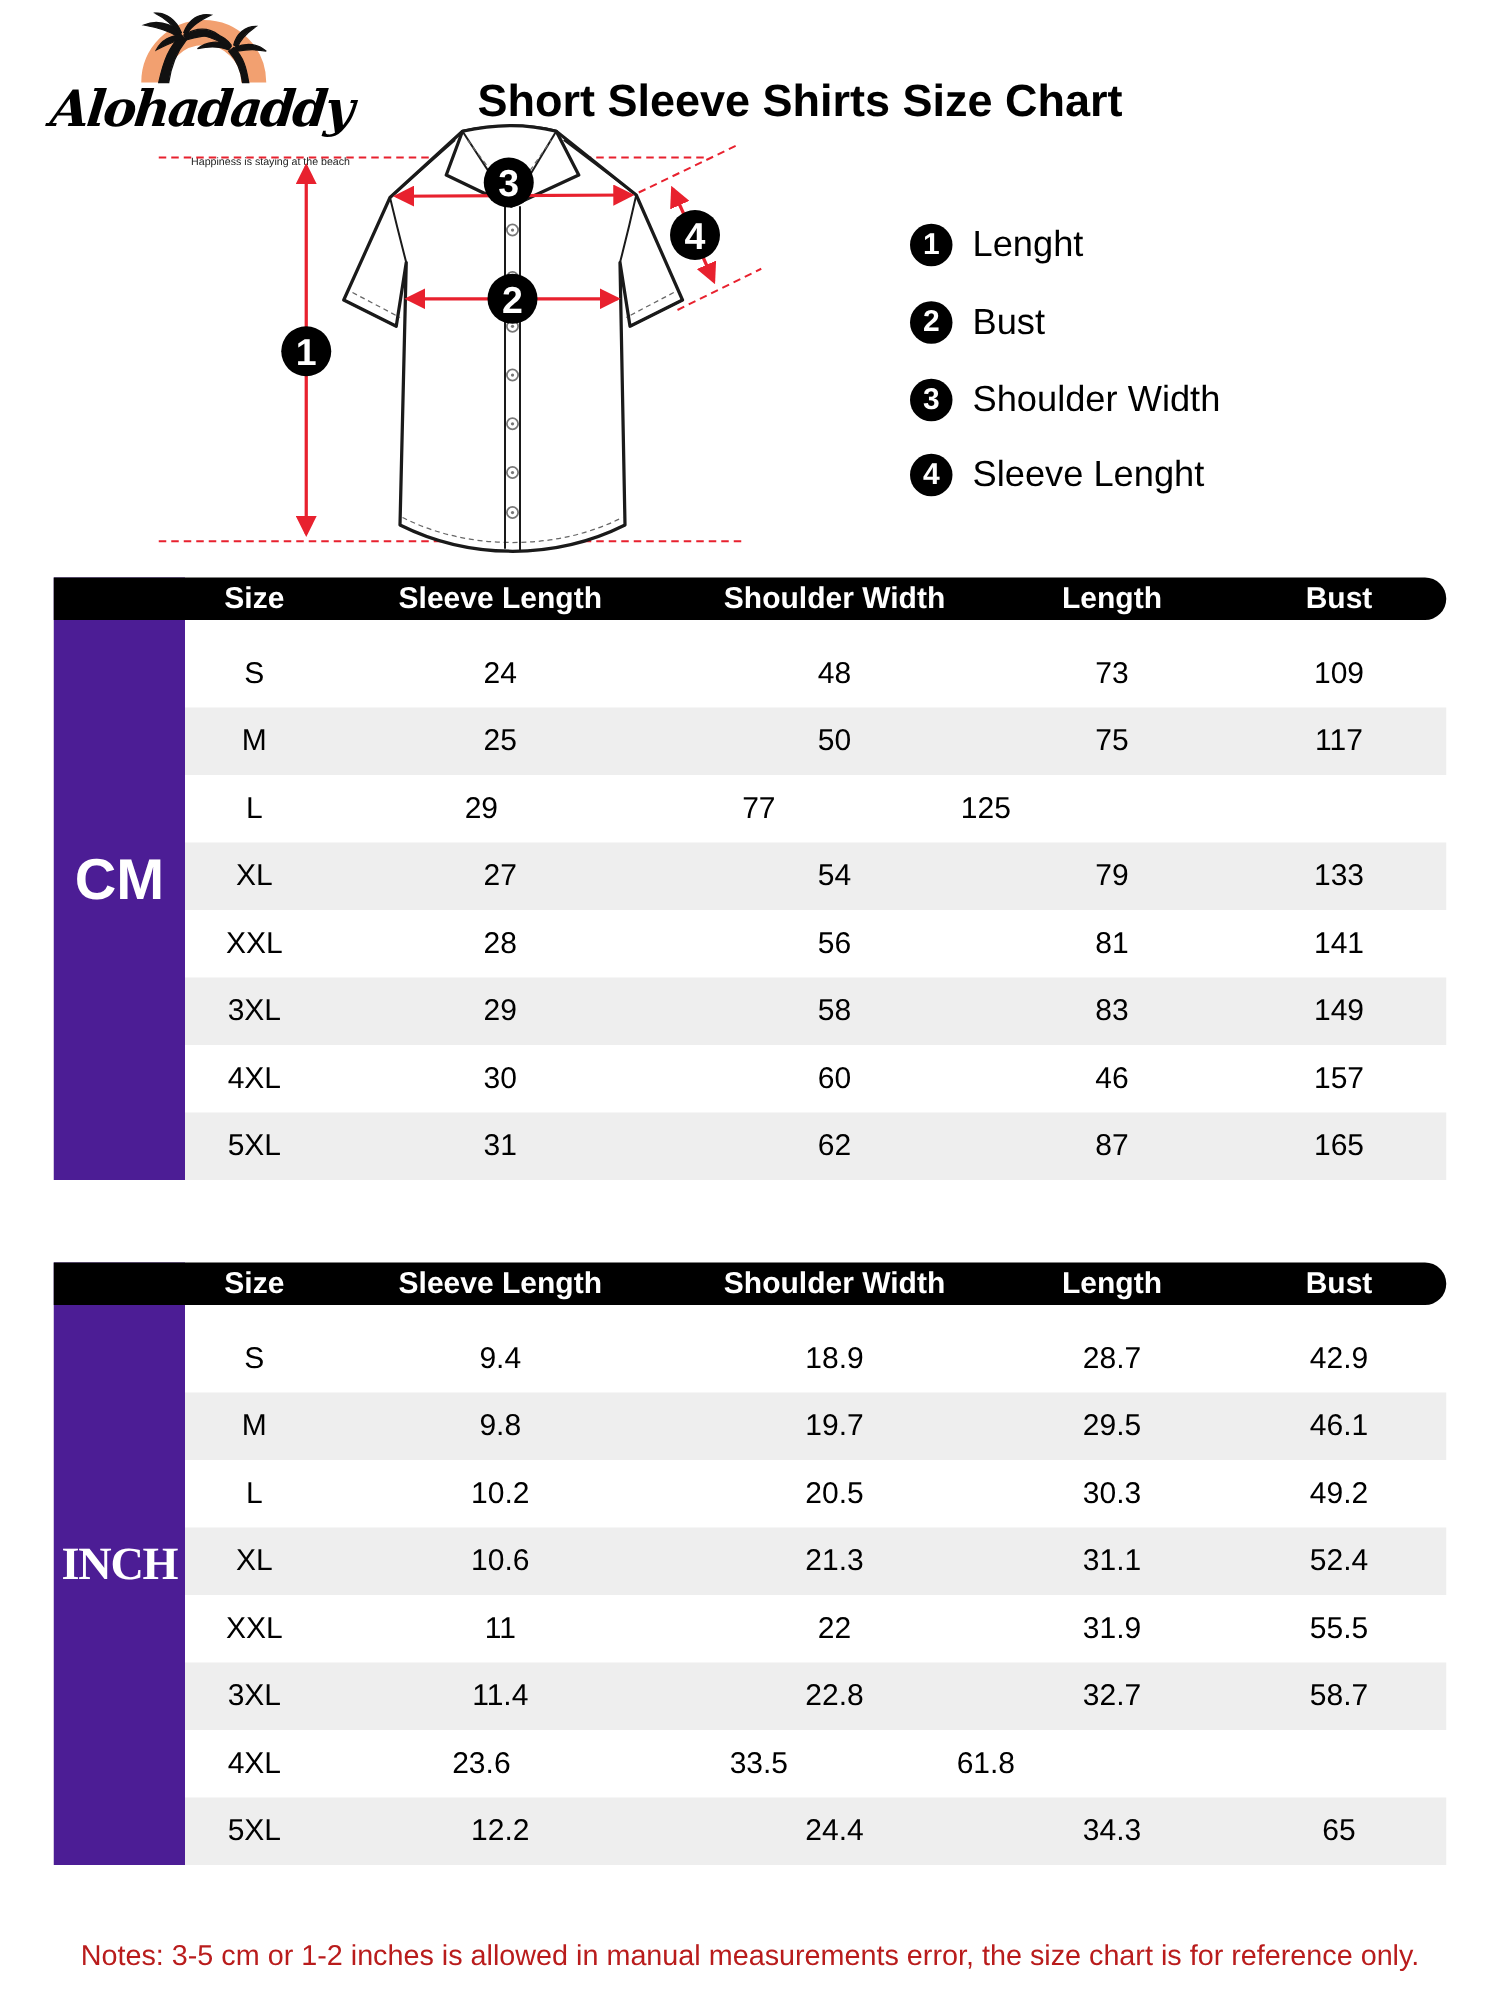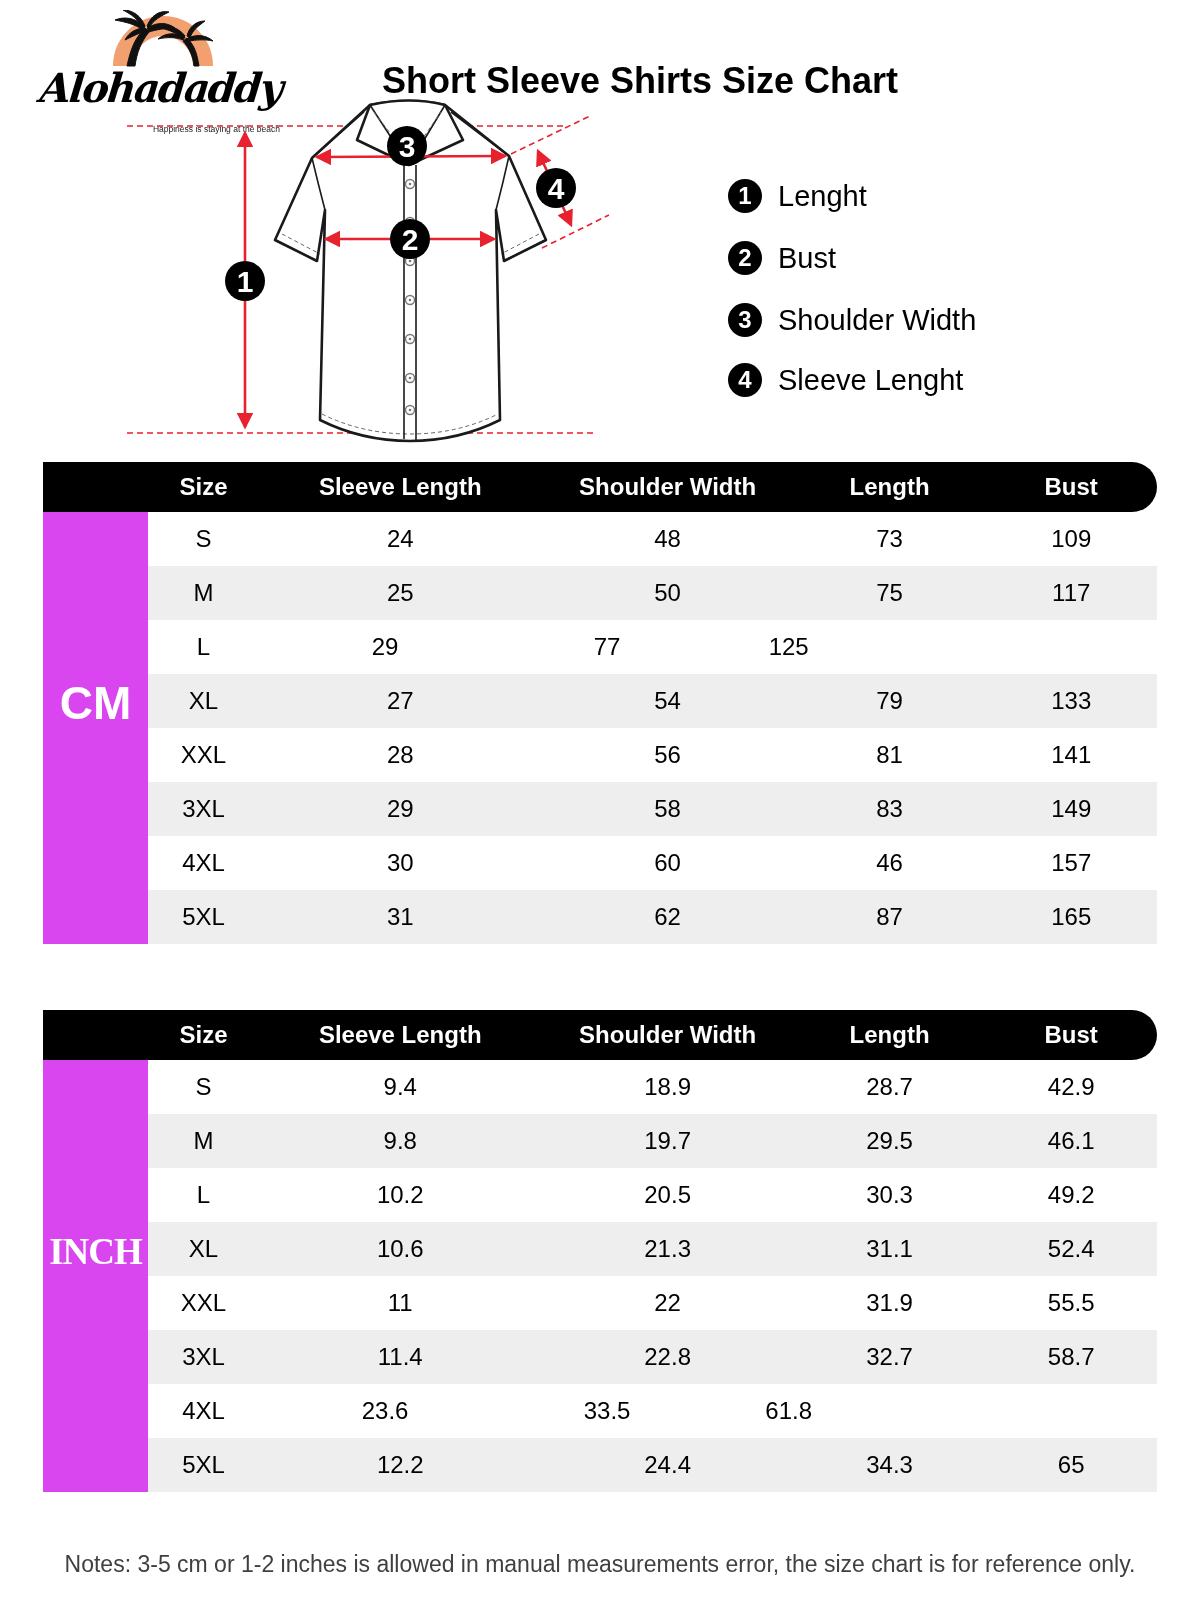--- a/index.html
+++ b/index.html
@@ -34,36 +34,36 @@
   .legend li:nth-child(3),.legend li:nth-child(4){margin-bottom:24px;}
   .lg-badge{width:34px;height:34px;border-radius:50%;background:#000;color:#fff;
             font-weight:bold;font-size:24px;display:flex;align-items:center;justify-content:center;
             flex:0 0 34px;}
   .lg-label{font-size:29px;color:#000;}
 
   
   .size-table{position:absolute;left:43px;width:1114px;height:482px;}
   #table-cm{top:462px;}
   #table-inch{top:1010px;}
-  .tbl-side{position:absolute;left:0;top:0;bottom:0;width:105px;background:#d946ef;
+  .tbl-side{position:absolute;left:0;top:0;bottom:0;width:105px;background:#4c1d95;
             display:flex;align-items:center;justify-content:center;}
   .tbl-side-label{color:#fff;font-weight:bold;font-size:46px;letter-spacing:0;}
   .tbl-side-label.small{font-size:37px;letter-spacing:-1px;font-family:Liberation Serif, serif;}
-  .tbl-head{position:absolute;top:0;left:0;right:0;height:50px;background:#000;
+  .tbl-head{position:absolute;top:0;left:0;right:0;height:34px;background:#000;
             border-radius:0 25px 25px 0;display:flex;align-items:center;
             padding-left:105px;box-sizing:border-box;}
   .tbl-hcell{color:#fff;font-weight:bold;font-size:24px;text-align:center;}
   .tbl-body{position:absolute;top:50px;left:105px;right:0;}
   .tbl-row{display:flex;height:54px;align-items:center;background:#fff;}
   .tbl-row.alt{background:#EEEEEE;}
   .tbl-cell{font-size:24px;text-align:center;color:#000;}
   .c0{width:11%;} .c1{width:28%;} .c2{width:25%;} .c3{width:19%;} .c4{width:17%;}
 
   
-  .notes{position:absolute;top:1528px;left:0;width:100%;text-align:center;font-size:23px;color:#404040;}
+  .notes{position:absolute;top:1528px;left:0;width:100%;text-align:center;font-size:23px;color:#b91c1c;}
 </style>
 </head>
 <body>
 
 <div class="page">
 
   <div class="logo">
     <svg class="logo-art" width="200" height="58" viewBox="0 0 200 58">
       <path d="M62,56 A40,40 0 0 1 142,56" stroke="#F2A070" stroke-width="20" fill="none"></path>
       <path d="M78,56 A24,24 0 0 1 126,56" fill="#fff" stroke="none"></path>

